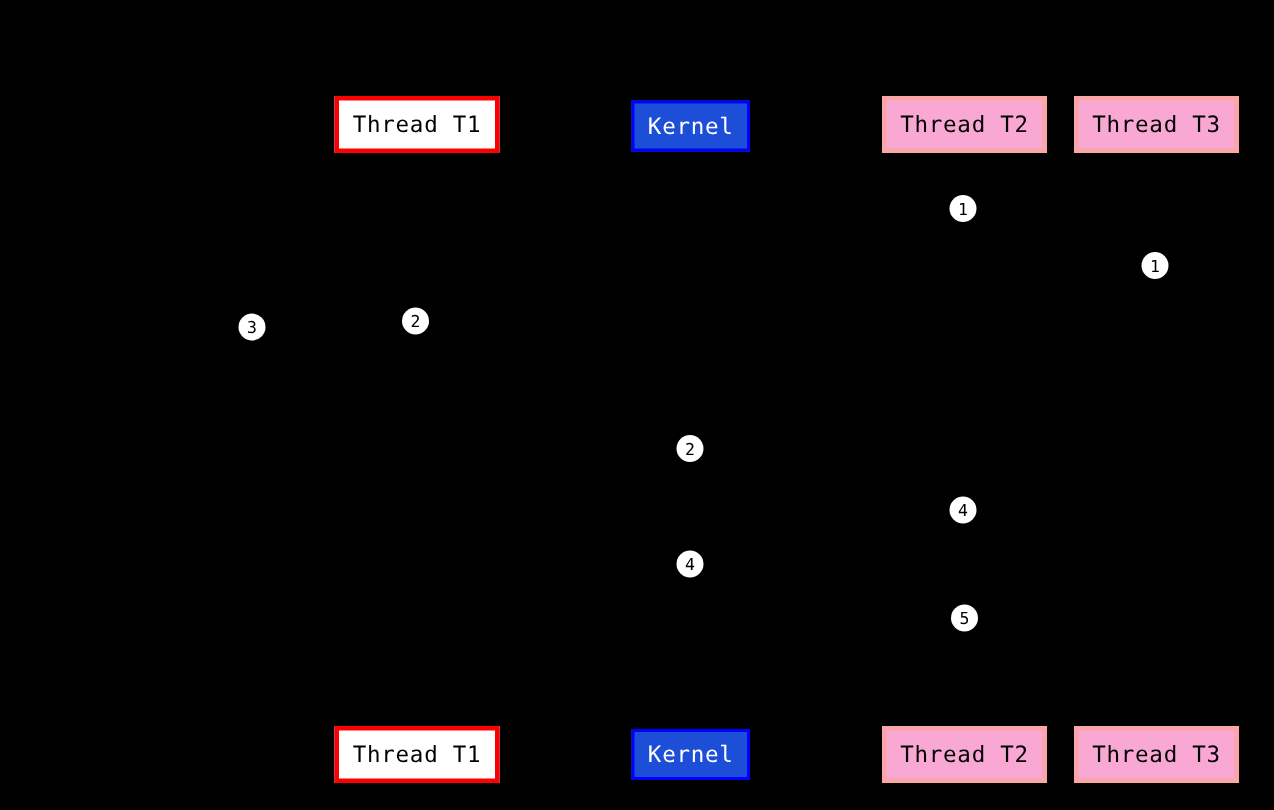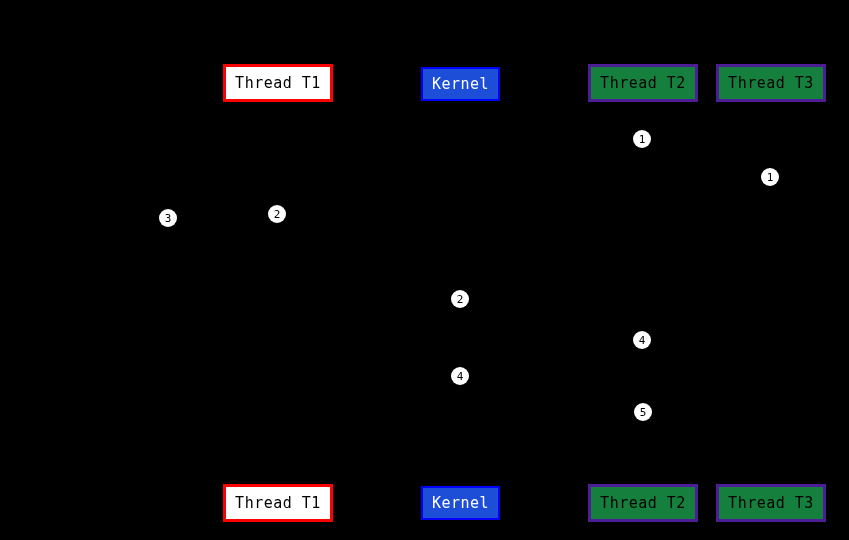--- a/index.html
+++ b/index.html
@@ -25,23 +25,23 @@
     font-size: 15px;
     letter-spacing: 0.5px;
     white-space: nowrap;
   }
   .box.thread-red {
     background: #ffffff;
     color: #000000;
     border: 3px solid #ff0000;
   }
   .box.thread-blue {
-    background: #15803d;
+    background: #f9a8d4;
     color: #000000;
-    border: 3px solid #4c1d95;
+    border: 3px solid #fca5a5;
   }
   .box.kernel {
     background: #1d4ed8;
     color: #ffffff;
     border: 2px solid #0000ff;
     height: 34px;
   }
   .marker {
     position: absolute;
     box-sizing: border-box;

